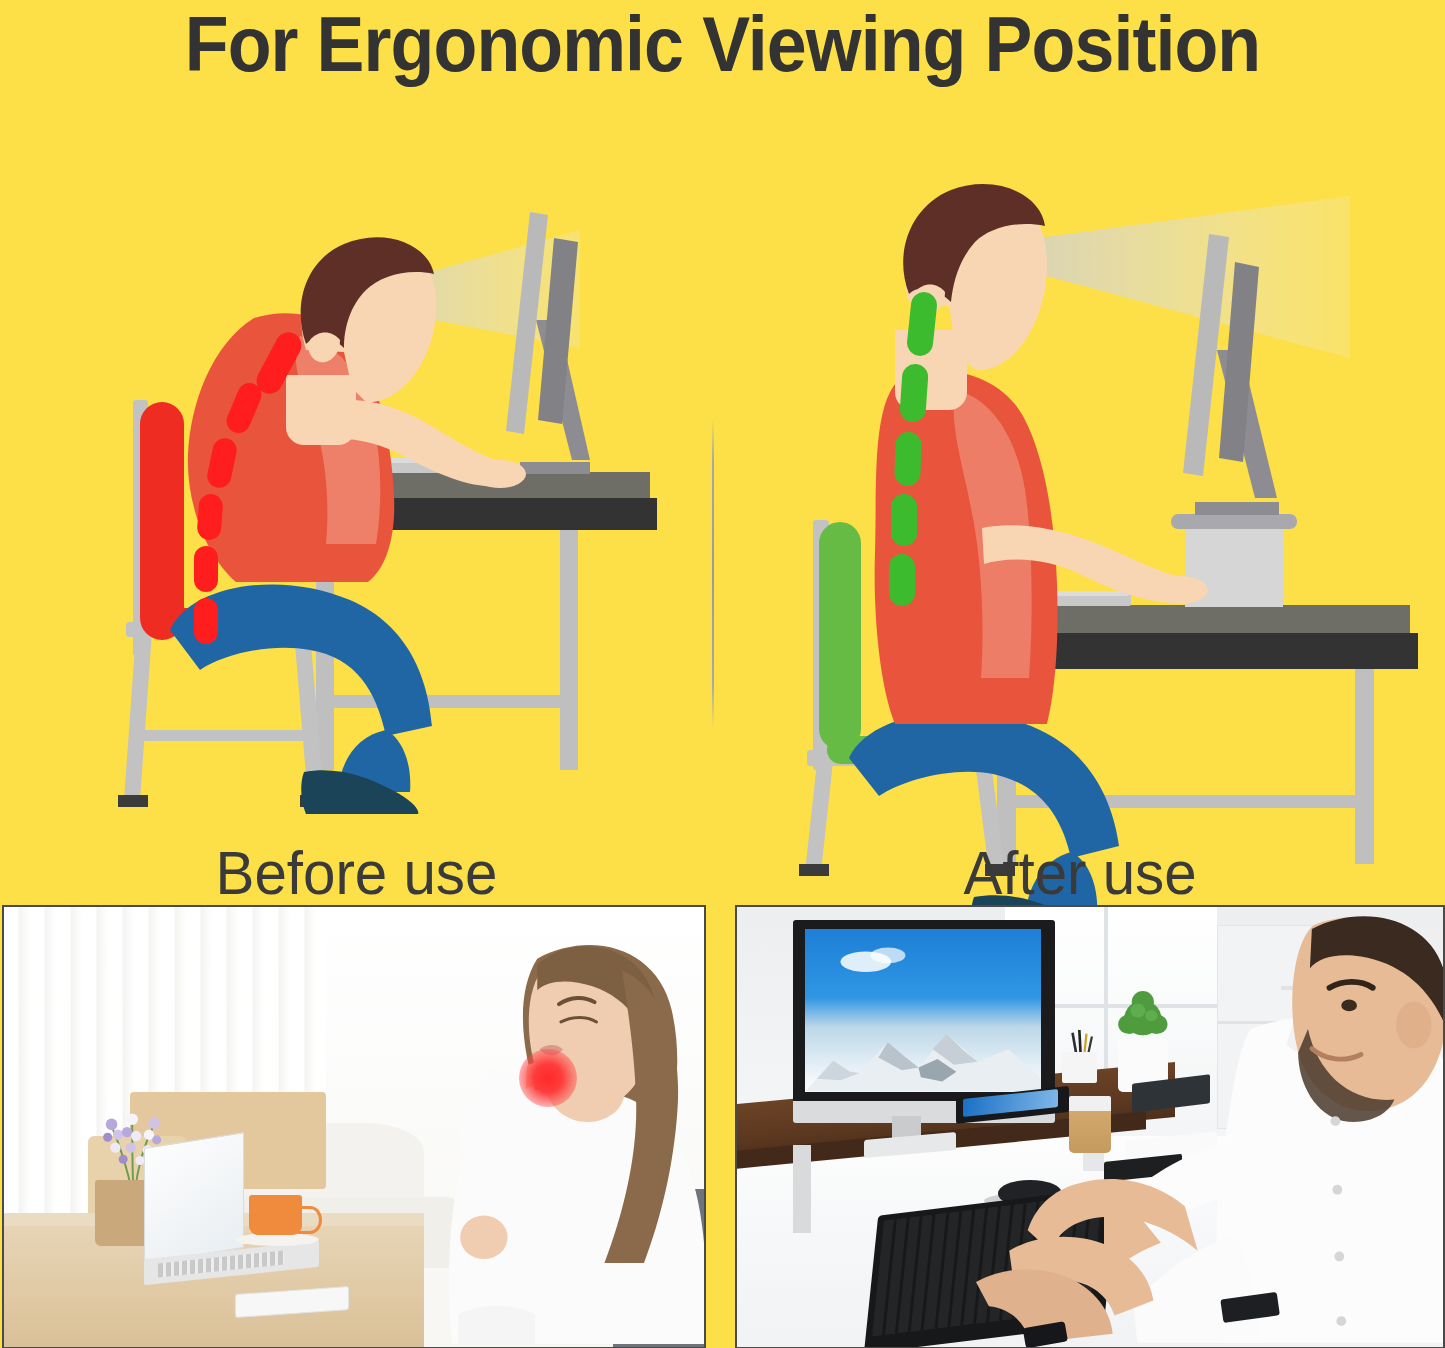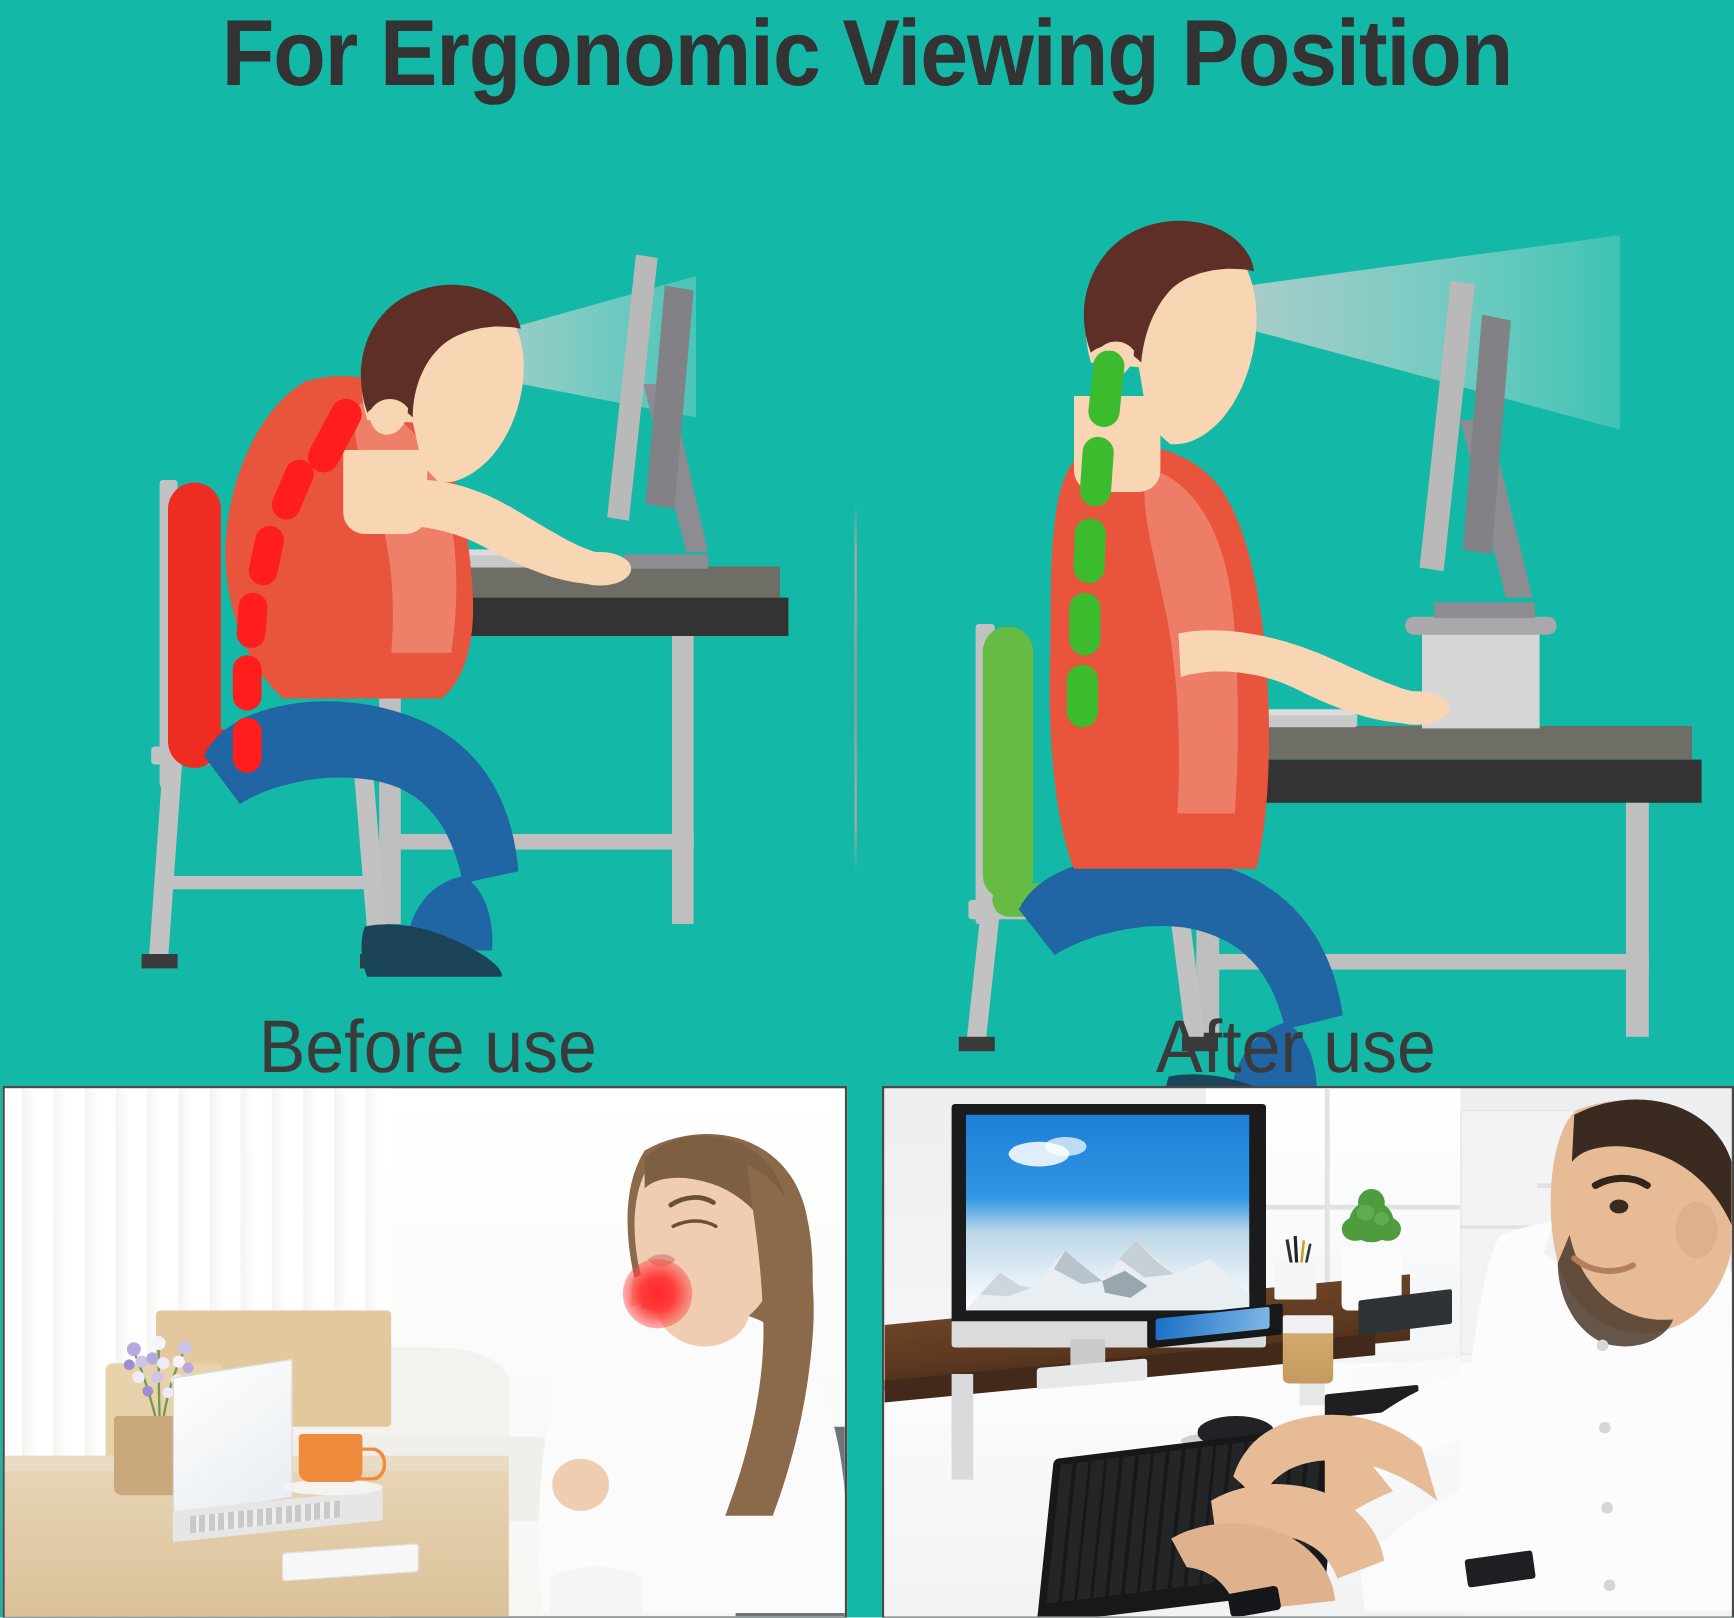--- a/index.html
+++ b/index.html
@@ -1,18 +1,18 @@
 <!DOCTYPE html>
 <html><head>
 <meta charset="utf-8">
 <style>
   html,body{margin:0;padding:0;background:#ffffff;}
   body{width:1445px;height:1348px;font-family:"Liberation Sans",sans-serif;overflow:hidden;position:relative;}
 
-  .page{position:relative;width:1445px;height:1348px;background:#14b8a6;}
+  .page{position:relative;width:1445px;height:1348px;background:#fde047;}
 
   
   .title{
     position:absolute;left:0;top:-4px;width:1445px;
     text-align:center;
     font-family:"Liberation Sans Narrow","Liberation Sans",sans-serif;
     font-weight:bold;
     font-size:78px;
     letter-spacing:-1px;
     color:#333333;

